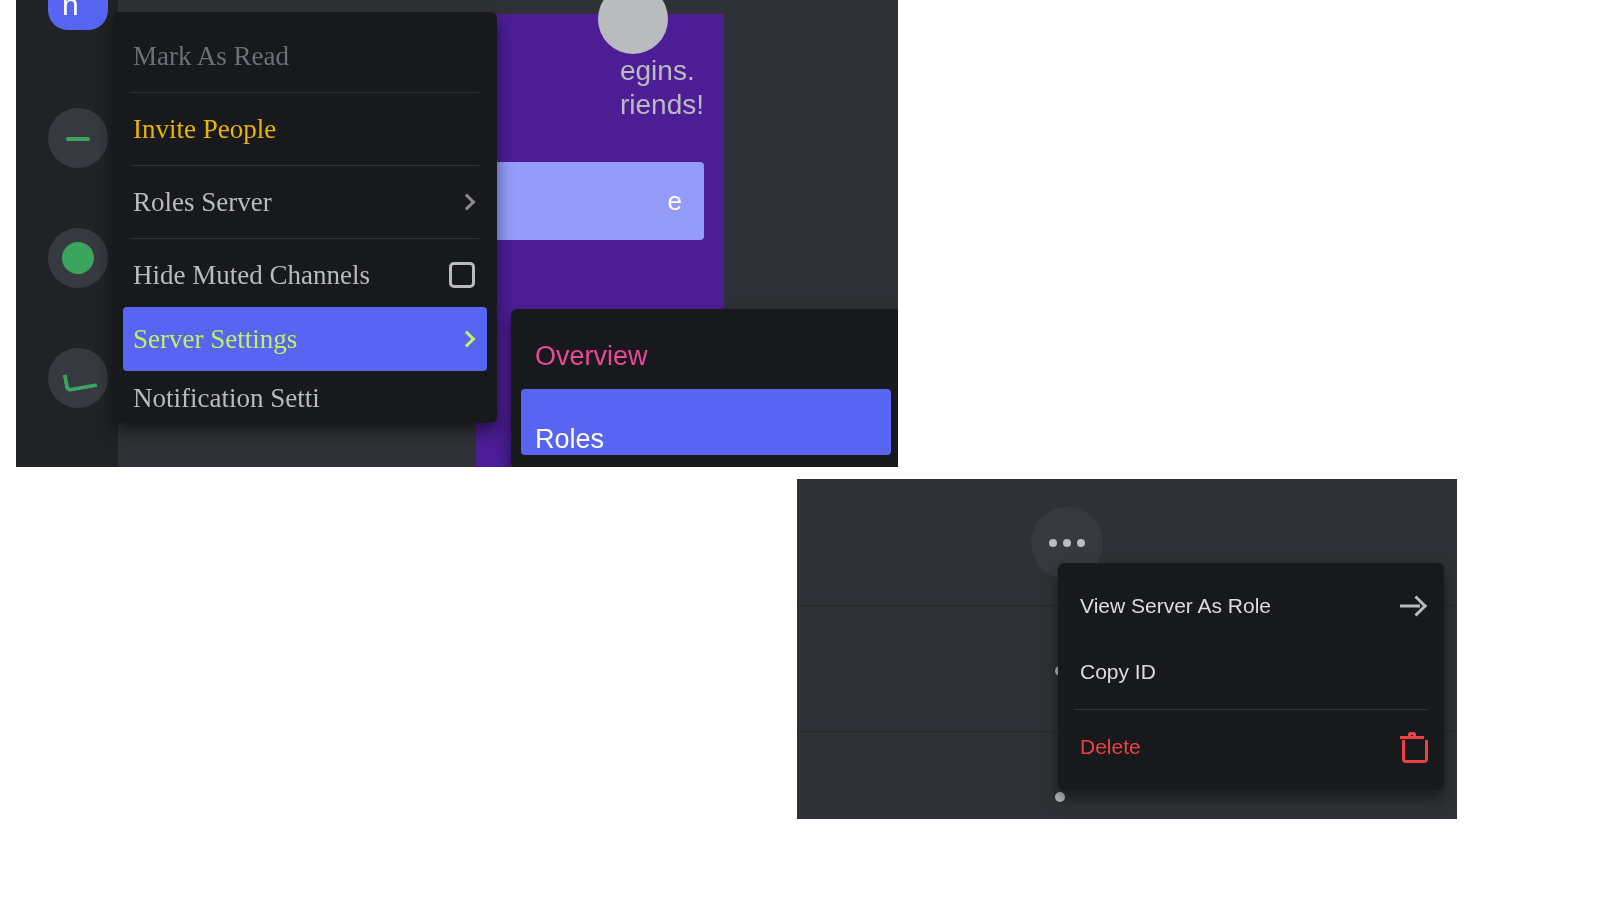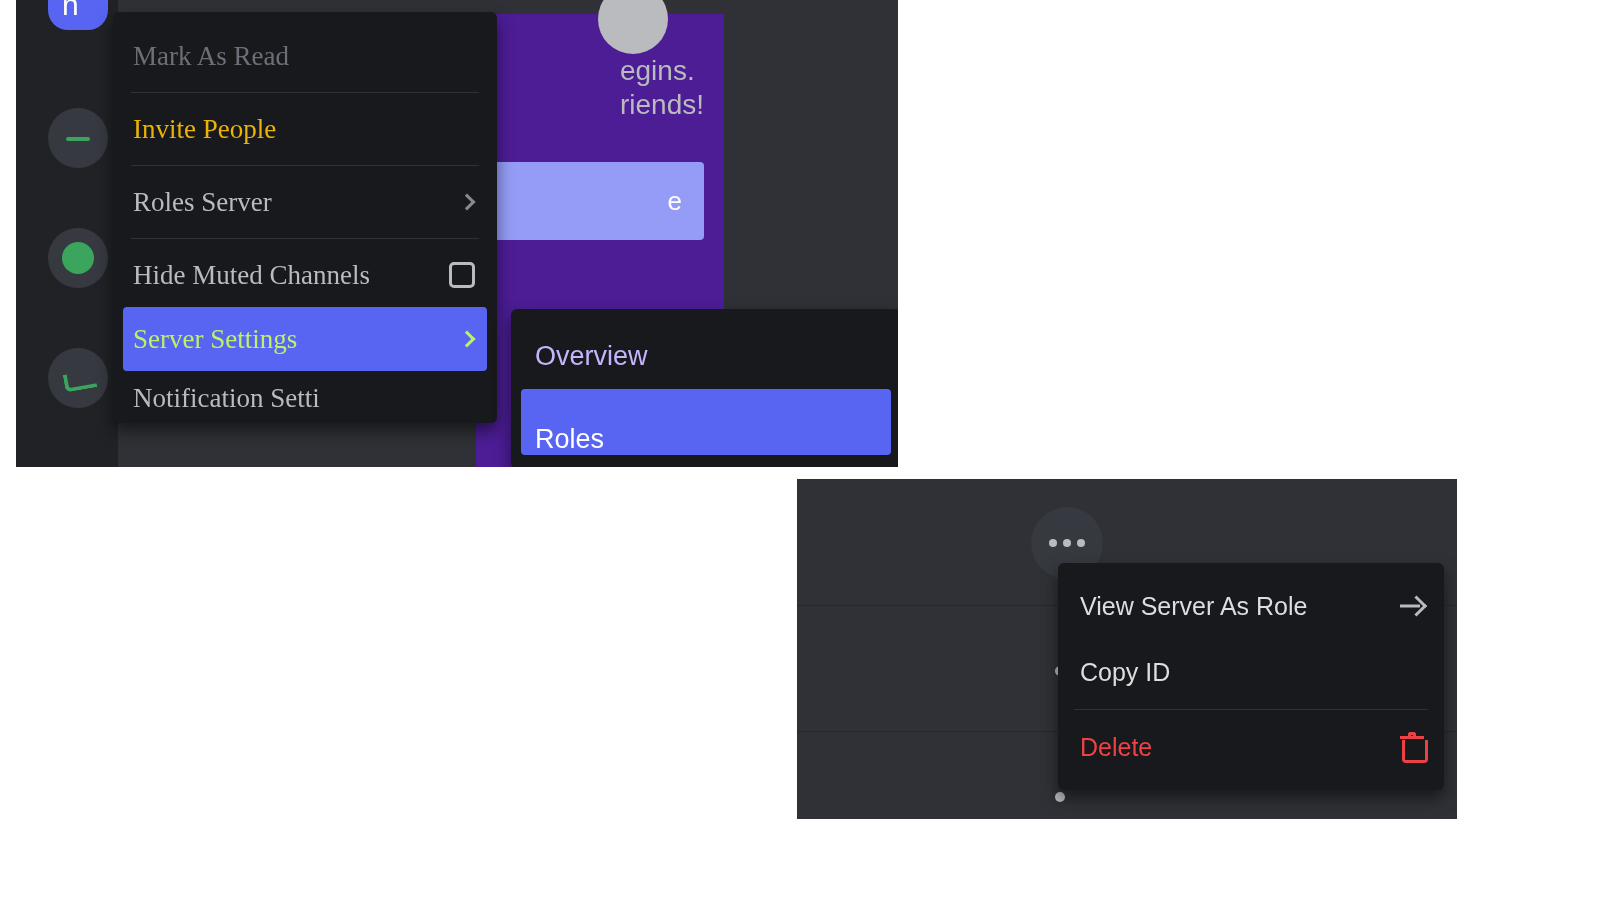--- a/index.html
+++ b/index.html
@@ -127,21 +127,21 @@
     width: 390px;
     background: #18191c;
     border-radius: 6px;
     padding: 14px 10px;
     box-shadow: 0 8px 16px rgba(0,0,0,.5);
   }
   .sub-a .item {
     height: 66px;
     display:flex; align-items:center;
     padding:0 14px;
-    color:#c4b5fd;
+    color:#ec4899;
     font-size:27px;
     border-radius:4px;
   }
   .sub-a .item.active { background:#5865f2; color:#fff;align-items:flex-end; }
 
   
   .panel-b {
     position:absolute;
     left:797px; top:479px;
     width:660px; height:340px;
@@ -169,21 +169,21 @@
     border-radius:6px;
     padding:10px;
     box-shadow:0 8px 16px rgba(0,0,0,.5);
   }
   .ctx-b .item{
     position:relative;
     height:66px;
     display:flex; align-items:center;
     padding:0 12px;
     color:#dcddde;
-    font-size:25px;
+    font-size:21px;
     border-radius:4px;
   }
   .ctx-b .item.danger{ color:#ed4245; }
   .ctx-b .sep { height:1px; background:#2f3136; margin:4px 6px; }
   .ctx-b .arrow {
     position:absolute; right:10px; top:50%; transform:translateY(-50%);
     width:24px; height:24px;
   }
   .ctx-b .arrow::before{
     content:""; position:absolute; left:0; top:50%; width:20px; height:3px; background:#b9bbbe; transform:translateY(-50%);

